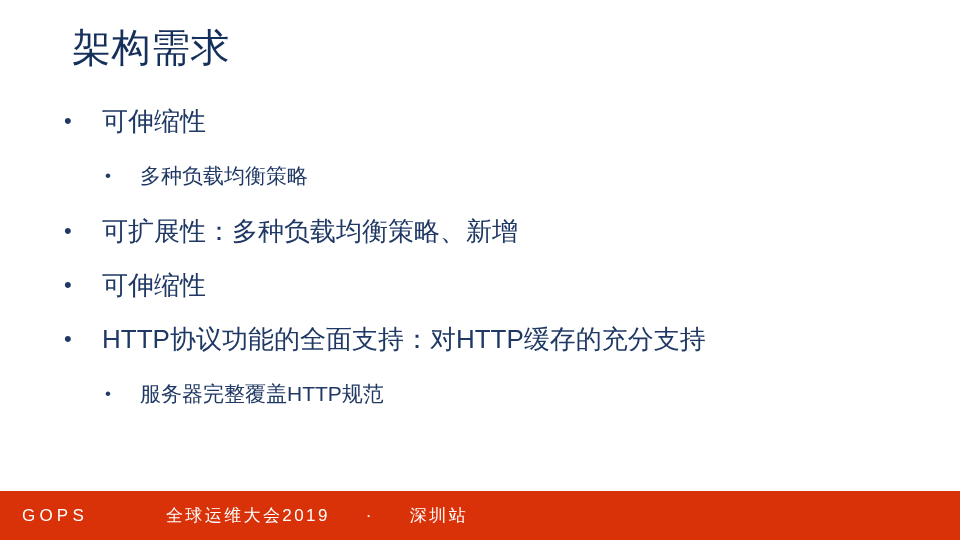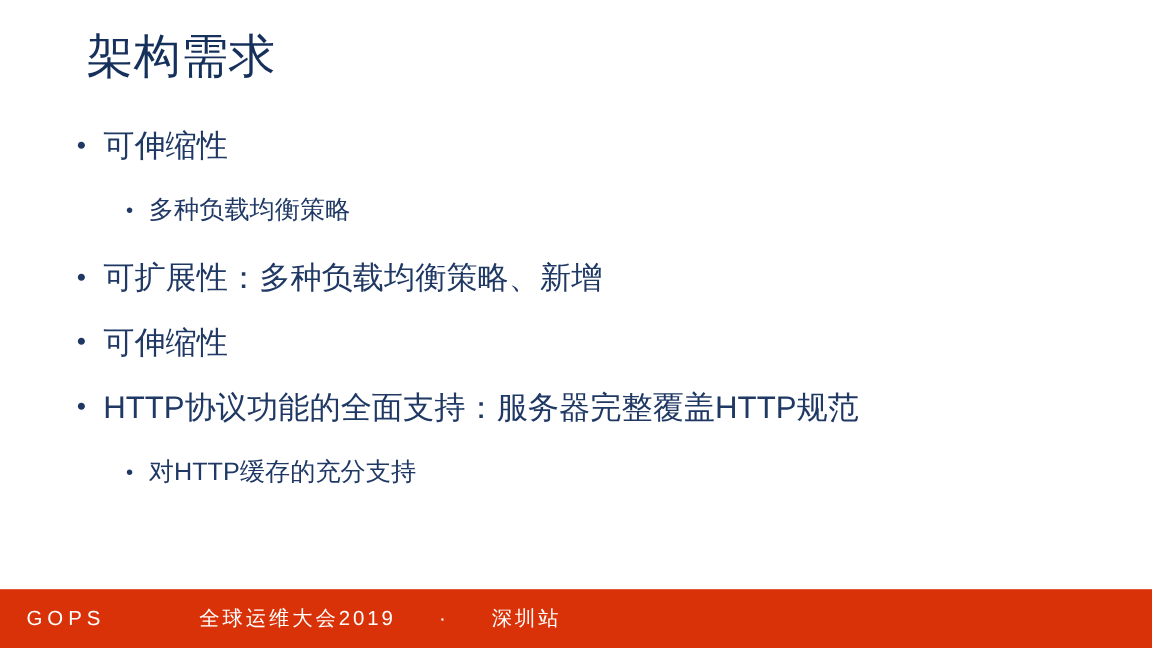--- a/index.html
+++ b/index.html
@@ -81,20 +81,21 @@
   .level-2 .bullet-marker {
     width: 19px;
     font-size: 17px;
     line-height: 28px;
     text-align: left;
   }
 
   .bullet-text {
     flex: 1 1 auto;
     white-space: nowrap;
+    margin-left: 16px;
   }
 
   .level-1 .bullet-text {
     letter-spacing: 0px;
   }
 
   .level-2 .bullet-text {
     letter-spacing: 0px;
   }
 
@@ -154,26 +155,26 @@
       <span class="bullet-text">可扩展性：多种负载均衡策略、新增</span>
     </div>
 
     <div class="bullet-row level-1 tight">
       <span class="bullet-marker">•</span>
       <span class="bullet-text">可伸缩性</span>
     </div>
 
     <div class="bullet-row level-1">
       <span class="bullet-marker">•</span>
-      <span class="bullet-text">HTTP协议功能的全面支持：服务器完整覆盖HTTP规范</span>
+      <span class="bullet-text">HTTP协议功能的全面支持：对HTTP缓存的充分支持</span>
     </div>
 
     <div class="bullet-row level-2">
       <span class="bullet-marker">•</span>
-      <span class="bullet-text">对HTTP缓存的充分支持</span>
+      <span class="bullet-text">服务器完整覆盖HTTP规范</span>
     </div>
 
   </div>
 
   <div class="footer-bar">
     <div class="footer-text">
       <span class="brand">GOPS</span>
       <span class="sep"></span>
       <span>全球运维大会2019</span>
       <span>·</span>

